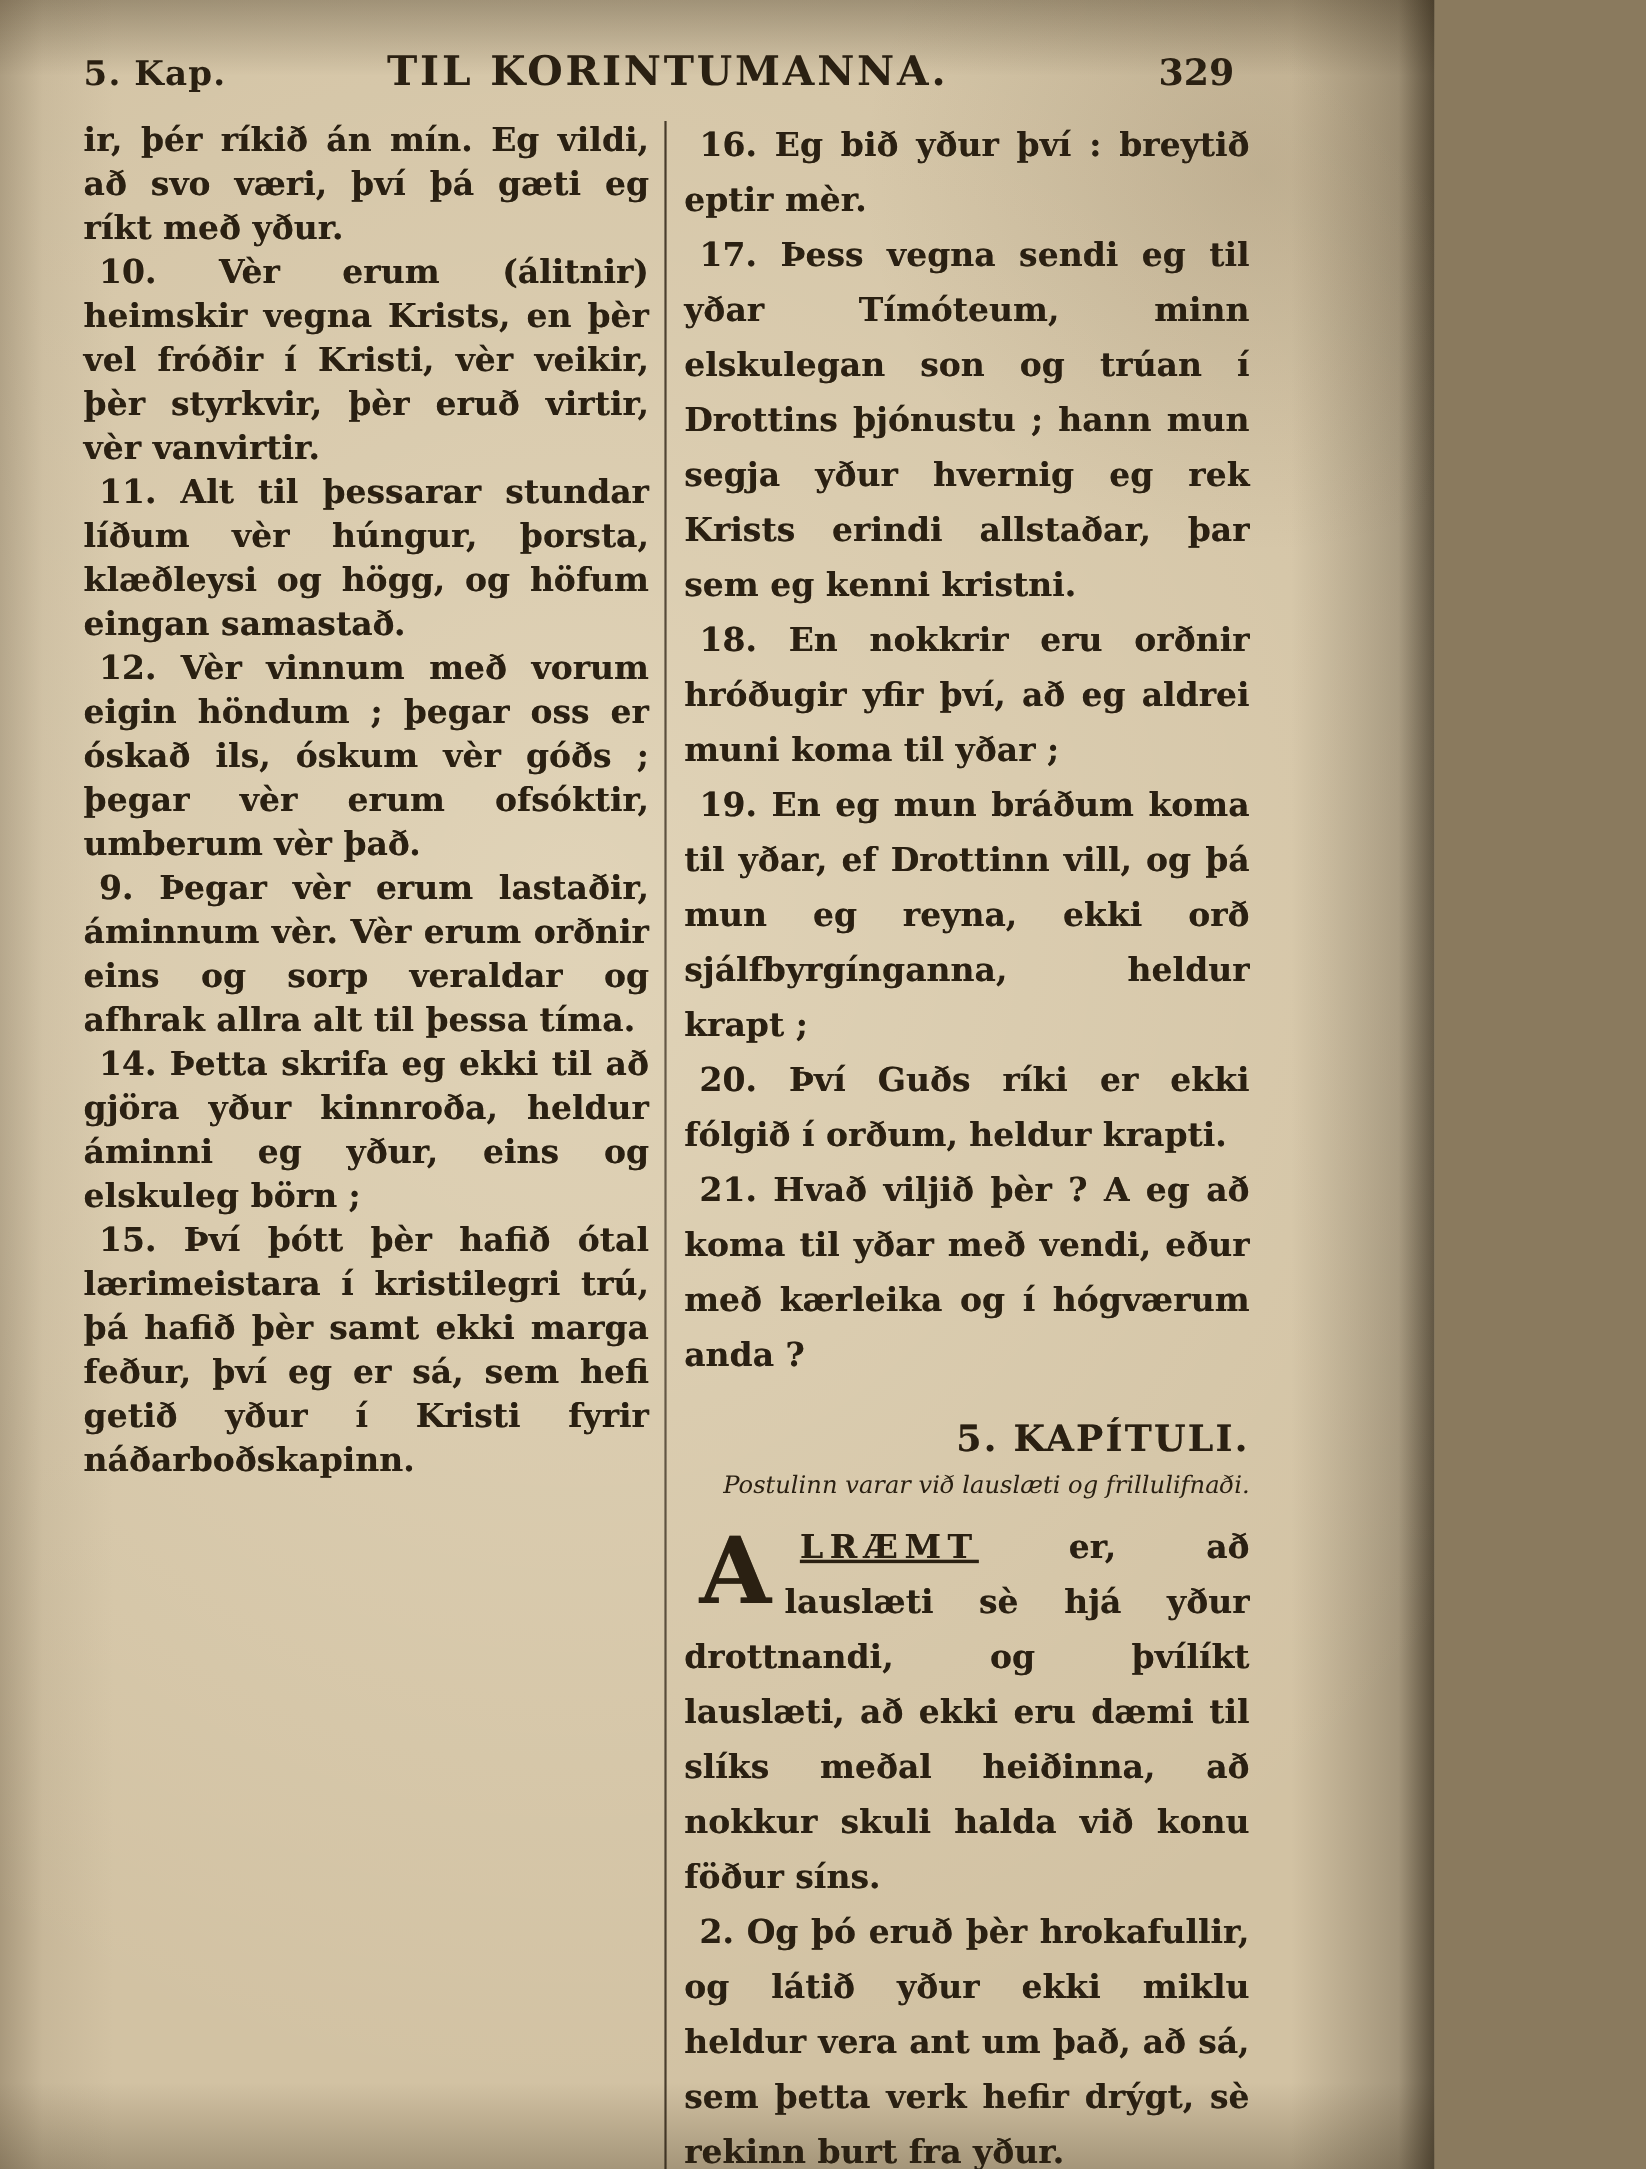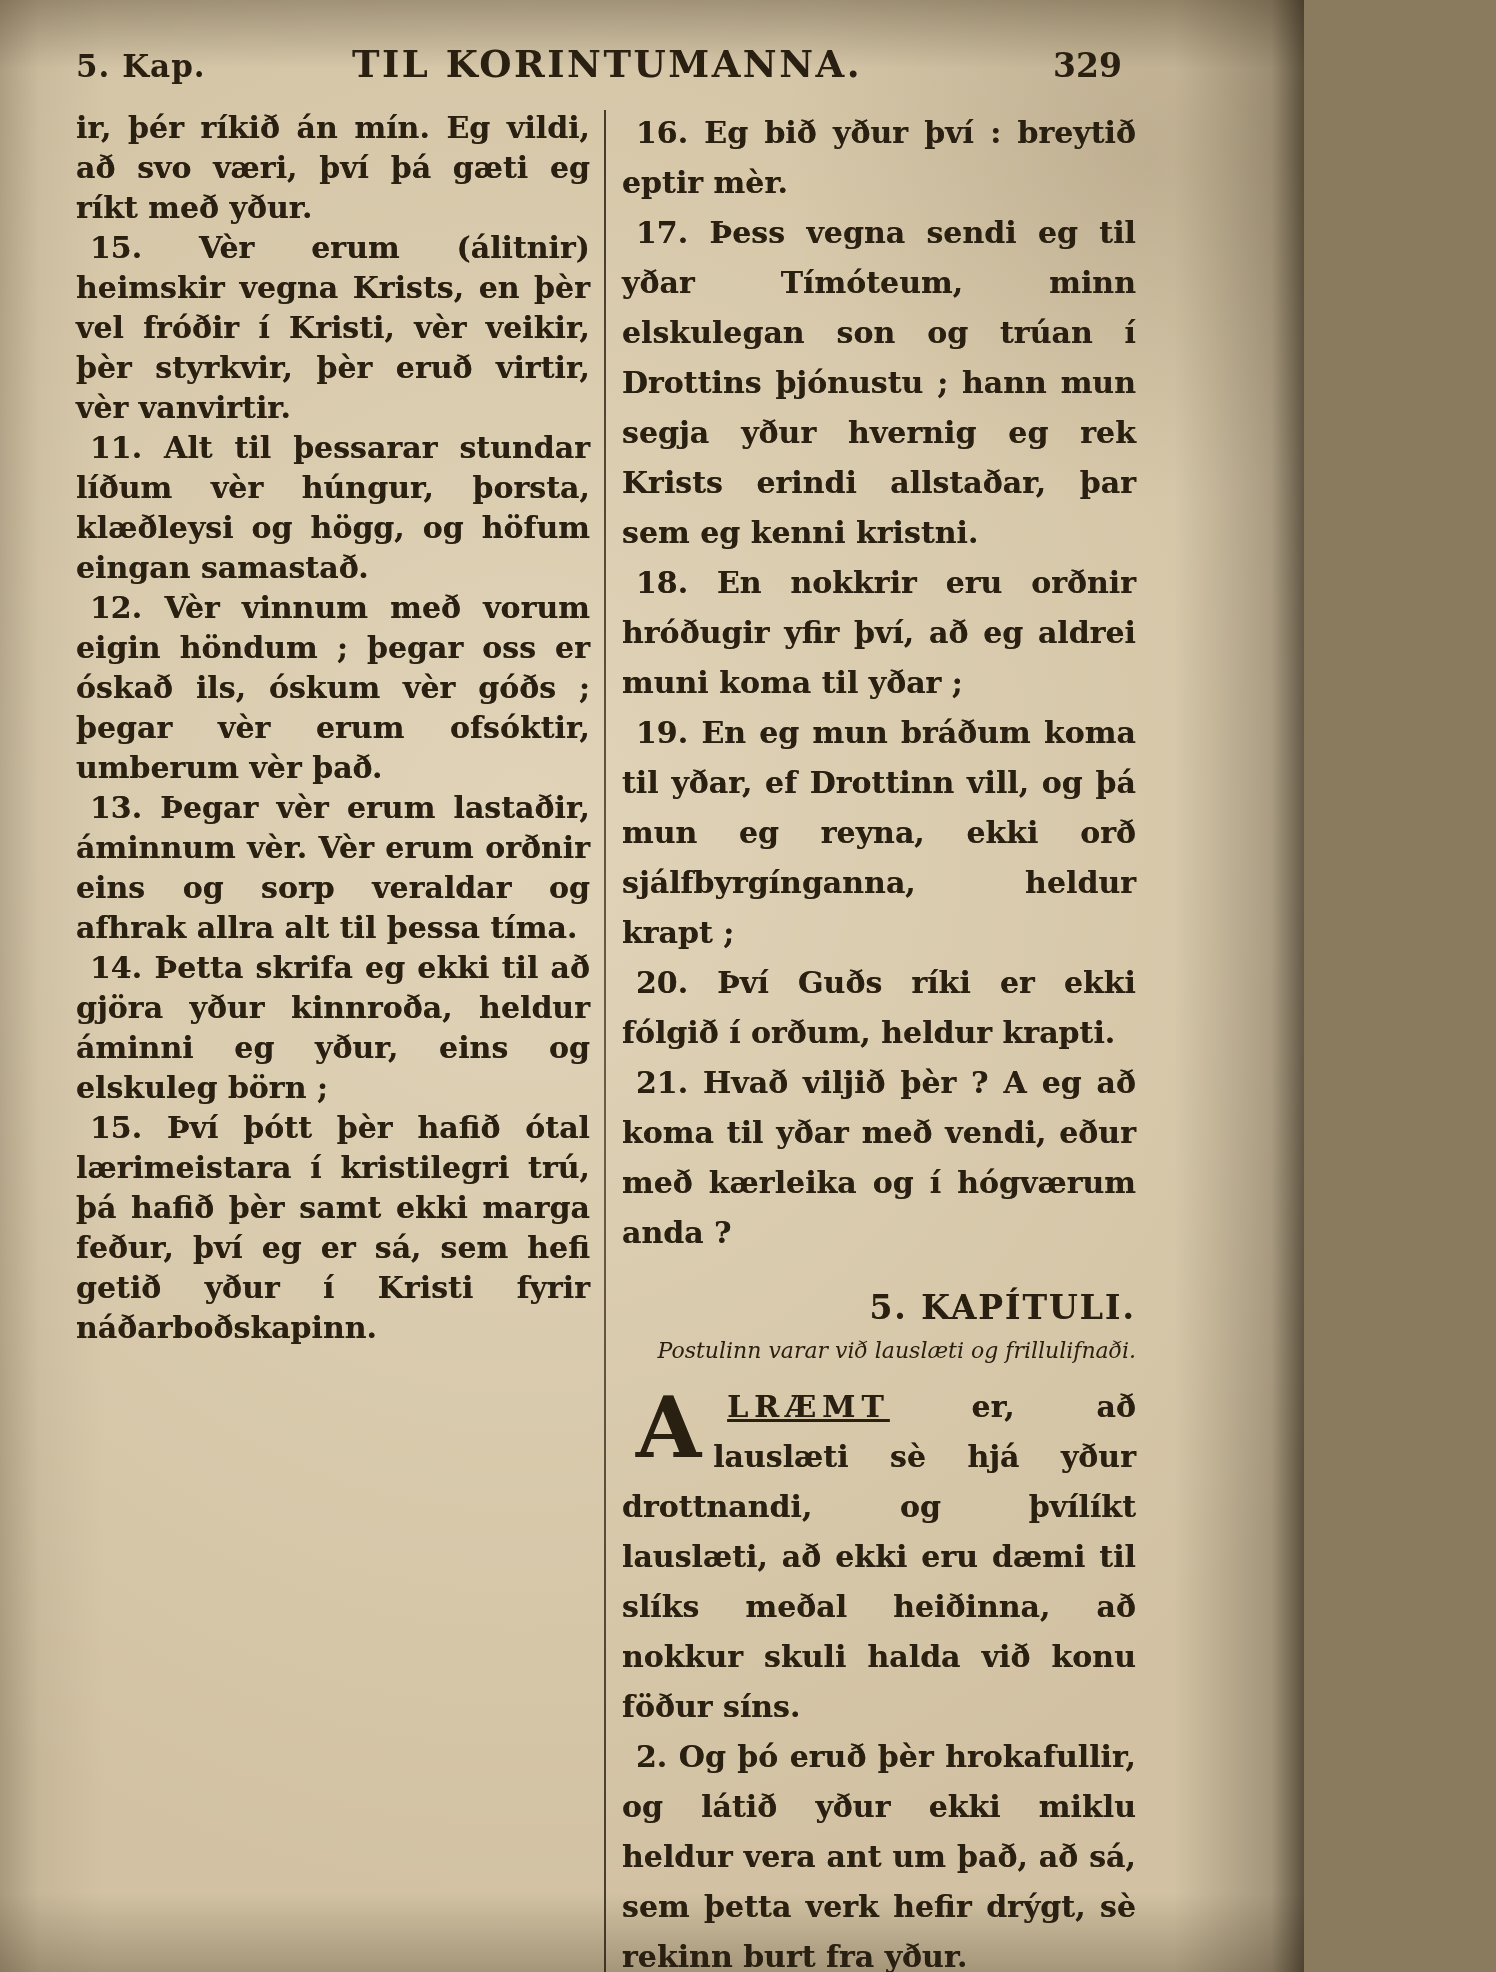--- a/index.html
+++ b/index.html
@@ -98,24 +98,24 @@
     <div class="running-head">
       <span class="rh-left">5. Kap.</span>
       <span class="rh-title">TIL KORINTUMANNA.</span>
       <span class="rh-page">329</span>
     </div>
 
     <div class="columns">
 
       <div class="col col-left">
         <p class="verse cont">ir, þér ríkið án mín. Eg vildi, að svo væri, því þá gæti eg ríkt með yður.</p>
-        <p class="verse">15. Vèr erum (álitnir) heimskir vegna Krists, en þèr vel fróðir í Kristi, vèr veikir, þèr styrkvir, þèr eruð virtir, vèr vanvirtir.</p>
+        <p class="verse">10. Vèr erum (álitnir) heimskir vegna Krists, en þèr vel fróðir í Kristi, vèr veikir, þèr styrkvir, þèr eruð virtir, vèr vanvirtir.</p>
         <p class="verse">11. Alt til þessarar stundar líðum vèr húngur, þorsta, klæðleysi og högg, og höfum eingan samastað.</p>
         <p class="verse">12. Vèr vinnum með vorum eigin höndum ; þegar oss er óskað ils, óskum vèr góðs ; þegar vèr erum ofsóktir, umberum vèr það.</p>
-        <p class="verse">13. Þegar vèr erum lastaðir, áminnum vèr. Vèr erum orðnir eins og sorp veraldar og afhrak allra alt til þessa tíma.</p>
+        <p class="verse">9. Þegar vèr erum lastaðir, áminnum vèr. Vèr erum orðnir eins og sorp veraldar og afhrak allra alt til þessa tíma.</p>
         <p class="verse">14. Þetta skrifa eg ekki til að gjöra yður kinnroða, heldur áminni eg yður, eins og elskuleg börn ;</p>
         <p class="verse">15. Því þótt þèr hafið ótal lærimeistara í kristilegri trú, þá hafið þèr samt ekki marga feður, því eg er sá, sem hefi getið yður í Kristi fyrir náðarboðskapinn.</p>
       </div>
 
       <div class="divider"></div>
 
       <div class="col col-right">
         <p class="verse">16. Eg bið yður því : breytið eptir mèr.</p>
         <p class="verse">17. Þess vegna sendi eg til yðar Tímóteum, minn elskulegan son og trúan í Drottins þjónustu ; hann mun segja yður hvernig eg rek Krists erindi allstaðar, þar sem eg kenni kristni.</p>
         <p class="verse">18. En nokkrir eru orðnir hróðugir yfir því, að eg aldrei muni koma til yðar ;</p>

